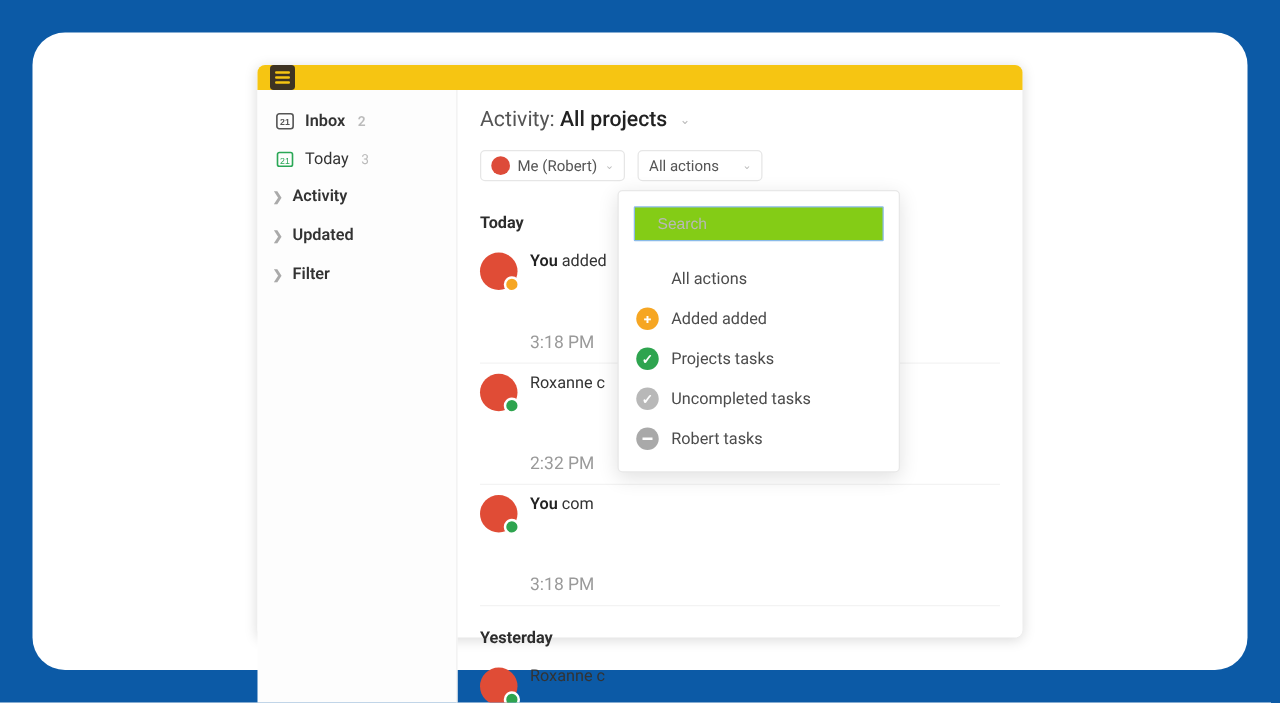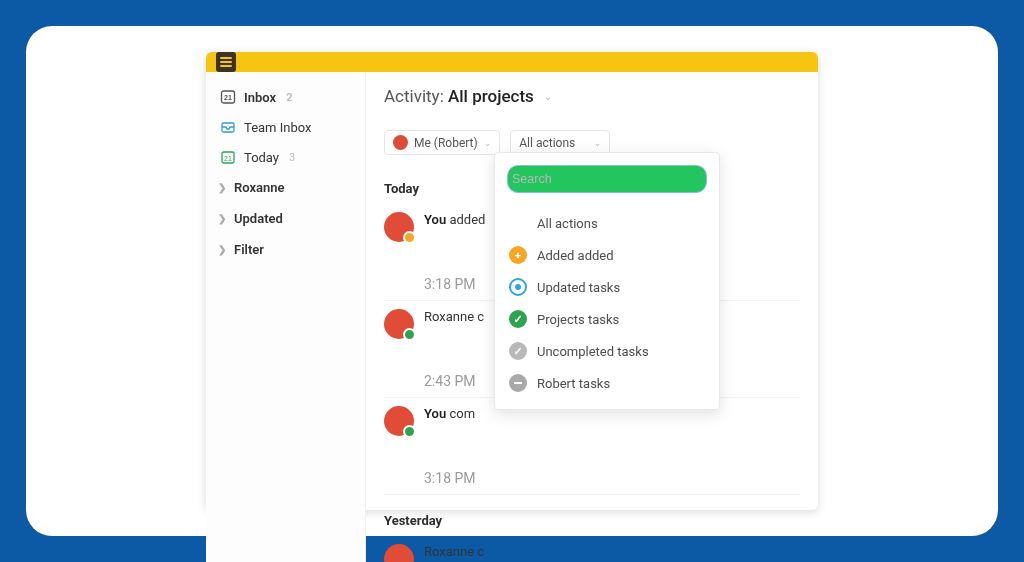--- a/index.html
+++ b/index.html
@@ -64,21 +64,21 @@
     display:flex; align-items:center; gap:8px;
     padding: 7px 14px;
     cursor:pointer;
   }
   .side-item .count { font-size:11px; color:#bbb; margin-left:2px;}
   .side-item.bold { font-weight:600; }
   .side-icon { width:16px; height:16px; display:flex; align-items:center; justify-content:center; font-size:14px;}
   .chev { color:#aaa; font-size:10px; width:10px;}
   .side-sec { padding:8px 12px; display:flex; align-items:center; gap:6px; font-weight:600; font-size:13px; color:#333; cursor:pointer;}
   .main { flex:1; padding: 14px 18px; position:relative; }
-  .title-row { display:flex; align-items:center; gap:6px; margin-bottom:24px;}
+  .title-row { display:flex; align-items:center; gap:6px; margin-bottom:14px;}
   .title { font-size:17px; color:#2b2b2b; }
   .title-label { font-weight:400; color:#555;}
   .title-main { font-weight:500; color:#222;}
   .title-chev { color:#bbb; font-size:10px; margin-left:4px;}
   .filters-row { display:flex; gap:10px; margin-bottom:26px;}
   .pill {
     display:flex; align-items:center; gap:6px;
     border:1px solid #e6e6e6; border-radius:4px;
     padding:4px 8px; font-size:12px; color:#555; cursor:pointer;
     background:#fff;
@@ -105,24 +105,24 @@
     border:1px solid #e8e8e8;
     border-radius:4px;
     box-shadow: 0 4px 16px rgba(0,0,0,.12);
     padding:12px 12px 10px;
     z-index:5;
   }
   .pop-head { display:flex; justify-content:space-between; align-items:center; margin-bottom:10px;}
   .pop-title { font-size:12.5px; color:#4d4d4d; }
   .pop-close { color:#999; font-size:14px; cursor:pointer; line-height:1;}
   .pop-input {
-    width:100%; border:1px solid #8bbbe8; border-radius:11px;
-    padding:6px 4px; font-size:12.5px; color:#333;
+    width:100%; border:1px solid #8bbbe8; border-radius:1px;
+    padding:6px 18px; font-size:12.5px; color:#333;
     outline:none;
-    background:#22c55e;
+    background:#84cc16;
   }
   .pop-input::placeholder{ color:#b8b8b8;}
   .opt-list { margin-top:14px; display:flex; flex-direction:column; }
   .opt { display:flex; align-items:center; gap:10px; padding:7px 2px; font-size:13px; color:#4c4c4c; cursor:pointer;}
   .opt .dot { width:18px; height:18px; border-radius:50%; display:flex; align-items:center; justify-content:center; font-size:11px; color:#fff; font-weight:700;}
   .dot-none { background:transparent;}
   .dot-add { background:#f6a623;}
   .dot-upd { background:#fff; border:2px solid #29a9e1; box-sizing:border-box; position:relative;}
   .dot-upd::after{content:""; position:absolute; width:6px;height:6px;border-radius:50%;background:#29a9e1;}
   .dot-comp { background:#2ea44f;}
@@ -153,45 +153,36 @@
           <span class="side-icon">
             <svg width="16" height="16" viewBox="0 0 16 16">
                 <rect x="1.5" y="2" width="13" height="12" rx="2" fill="none" stroke="#555" stroke-width="1.3"></rect>
                 <text x="8" y="11" text-anchor="middle" font-size="7" fill="#555" font-family="Arial">21</text>
               </svg>
           </span>
           <span>Inbox</span>
           <span class="count">2</span>
         </div>
 
-        <div class="side-item">
-          <span class="side-icon">
-            <svg width="16" height="16" viewBox="0 0 16 16">
-                <rect x="2" y="4" width="12" height="9" rx="1.5" fill="none" stroke="#2e9bd6" stroke-width="1.3"></rect>
-                <path d="M2 8 L6 8 L7 10 L9 10 L10 8 L14 8" fill="none" stroke="#2e9bd6" stroke-width="1.3"></path>
-              </svg>
-          </span>
-          <span>Team Inbox</span>
-        </div>
 
         <div class="side-item">
           <span class="side-icon">
             <svg width="16" height="16" viewBox="0 0 16 16">
                 <rect x="2" y="3" width="12" height="11" rx="1.5" fill="none" stroke="#2aa756" stroke-width="1.3"></rect>
                 <text x="8" y="12" text-anchor="middle" font-size="7" fill="#2aa756" font-family="Arial">21</text>
               </svg>
           </span>
           <span>Today</span>
           <span class="count">3</span>
         </div>
 
 
         <div class="side-sec">
           <span class="chev">❯</span>
-          <span>Roxanne</span>
+          <span>Activity</span>
         </div>
         <div class="side-sec">
           <span class="chev">❯</span>
           <span>Updated</span>
         </div>
         <div class="side-sec">
           <span class="chev">❯</span>
           <span>Filter</span>
         </div>
       </div>
@@ -229,21 +220,21 @@
                 <div class="entry-time">3:18 PM</div>
               </div>
             </div>
             <div class="entry">
               <div class="av-wrap">
                 <div class="avatar"></div>
                 <div class="av-badge bdg-green"></div>
               </div>
               <div class="entry-txt">
                 <div class="entry-line"><b></b>Roxanne c</div>
-                <div class="entry-time">2:43 PM</div>
+                <div class="entry-time">2:32 PM</div>
               </div>
             </div>
             <div class="entry">
               <div class="av-wrap">
                 <div class="avatar"></div>
                 <div class="av-badge bdg-green"></div>
               </div>
               <div class="entry-txt">
                 <div class="entry-line"><b>You</b> com</div>
                 <div class="entry-time">3:18 PM</div>
@@ -274,24 +265,20 @@
     <div class="opt-list" id="opt-list">
         <div class="opt">
           <span class="dot dot-none"></span>
           <span>All actions</span>
         </div>
         <div class="opt">
           <span class="dot dot-add">+</span>
           <span>Added added</span>
         </div>
         <div class="opt">
-          <span class="dot dot-upd"></span>
-          <span>Updated tasks</span>
-        </div>
-        <div class="opt">
           <span class="dot dot-comp">✓</span>
           <span>Projects tasks</span>
         </div>
         <div class="opt">
           <span class="dot dot-uncomp">✓</span>
           <span>Uncompleted tasks</span>
         </div>
         <div class="opt">
           <span class="dot dot-del">
             <span class="minus"></span>

